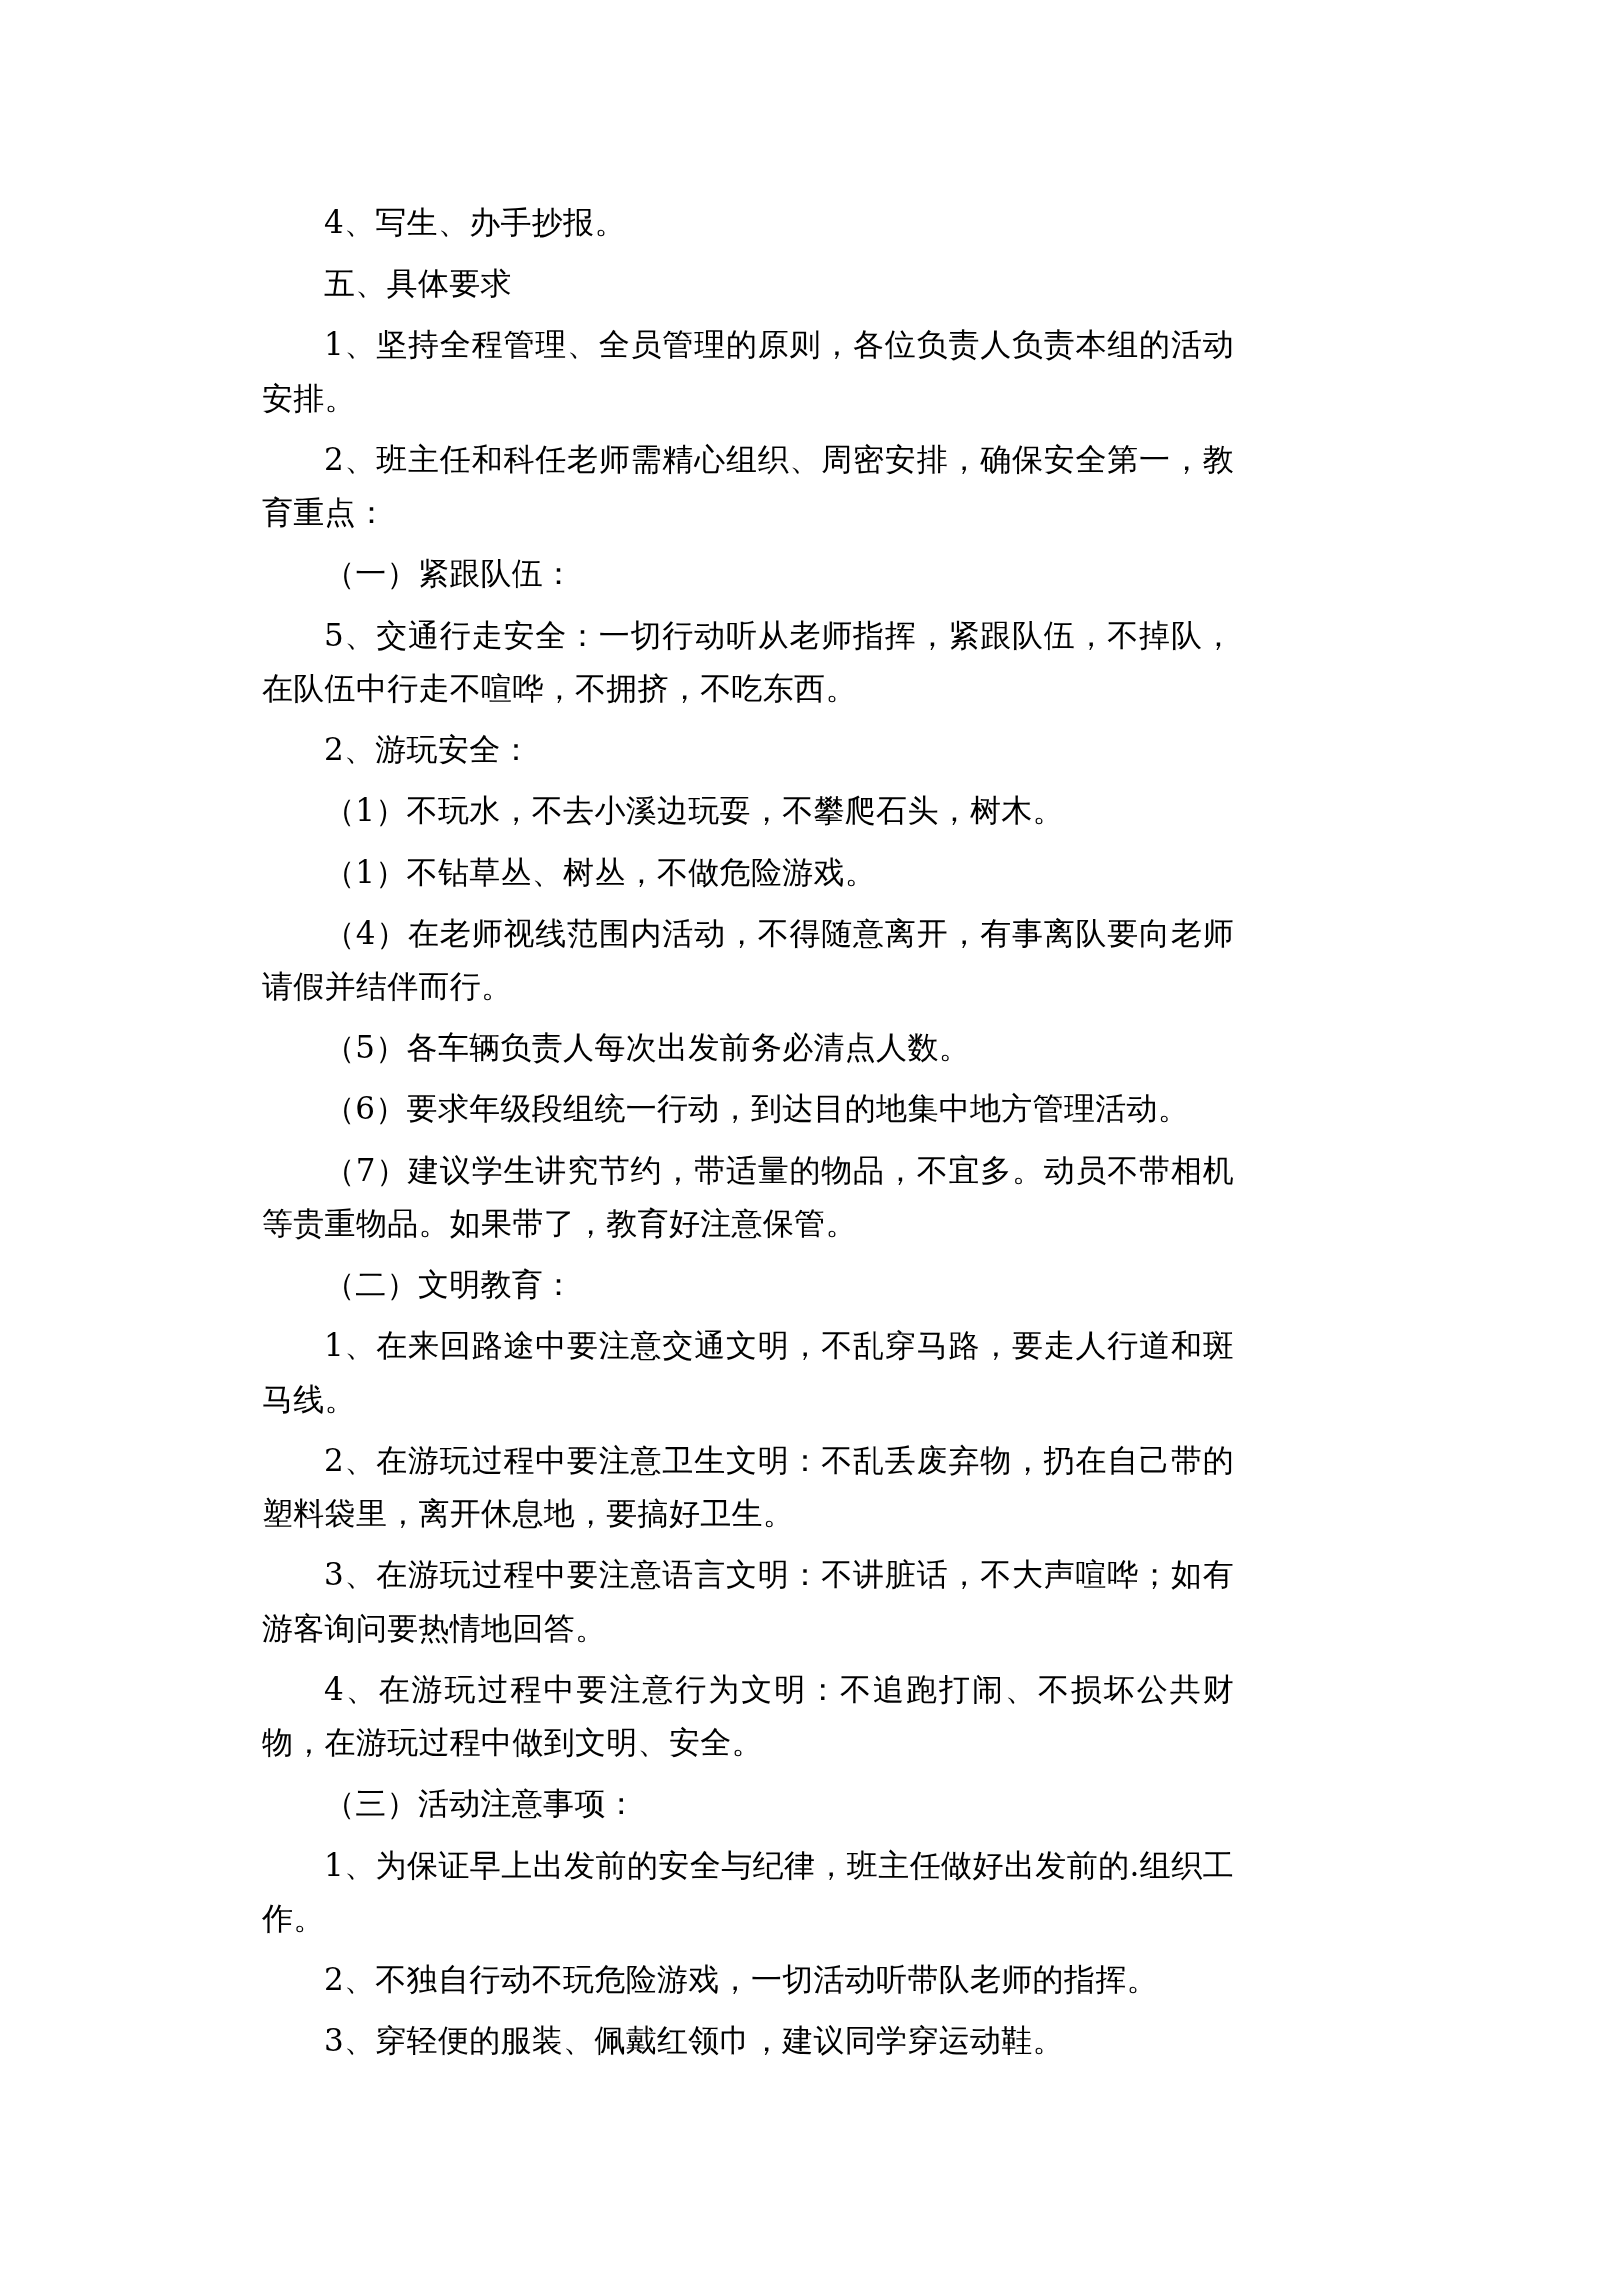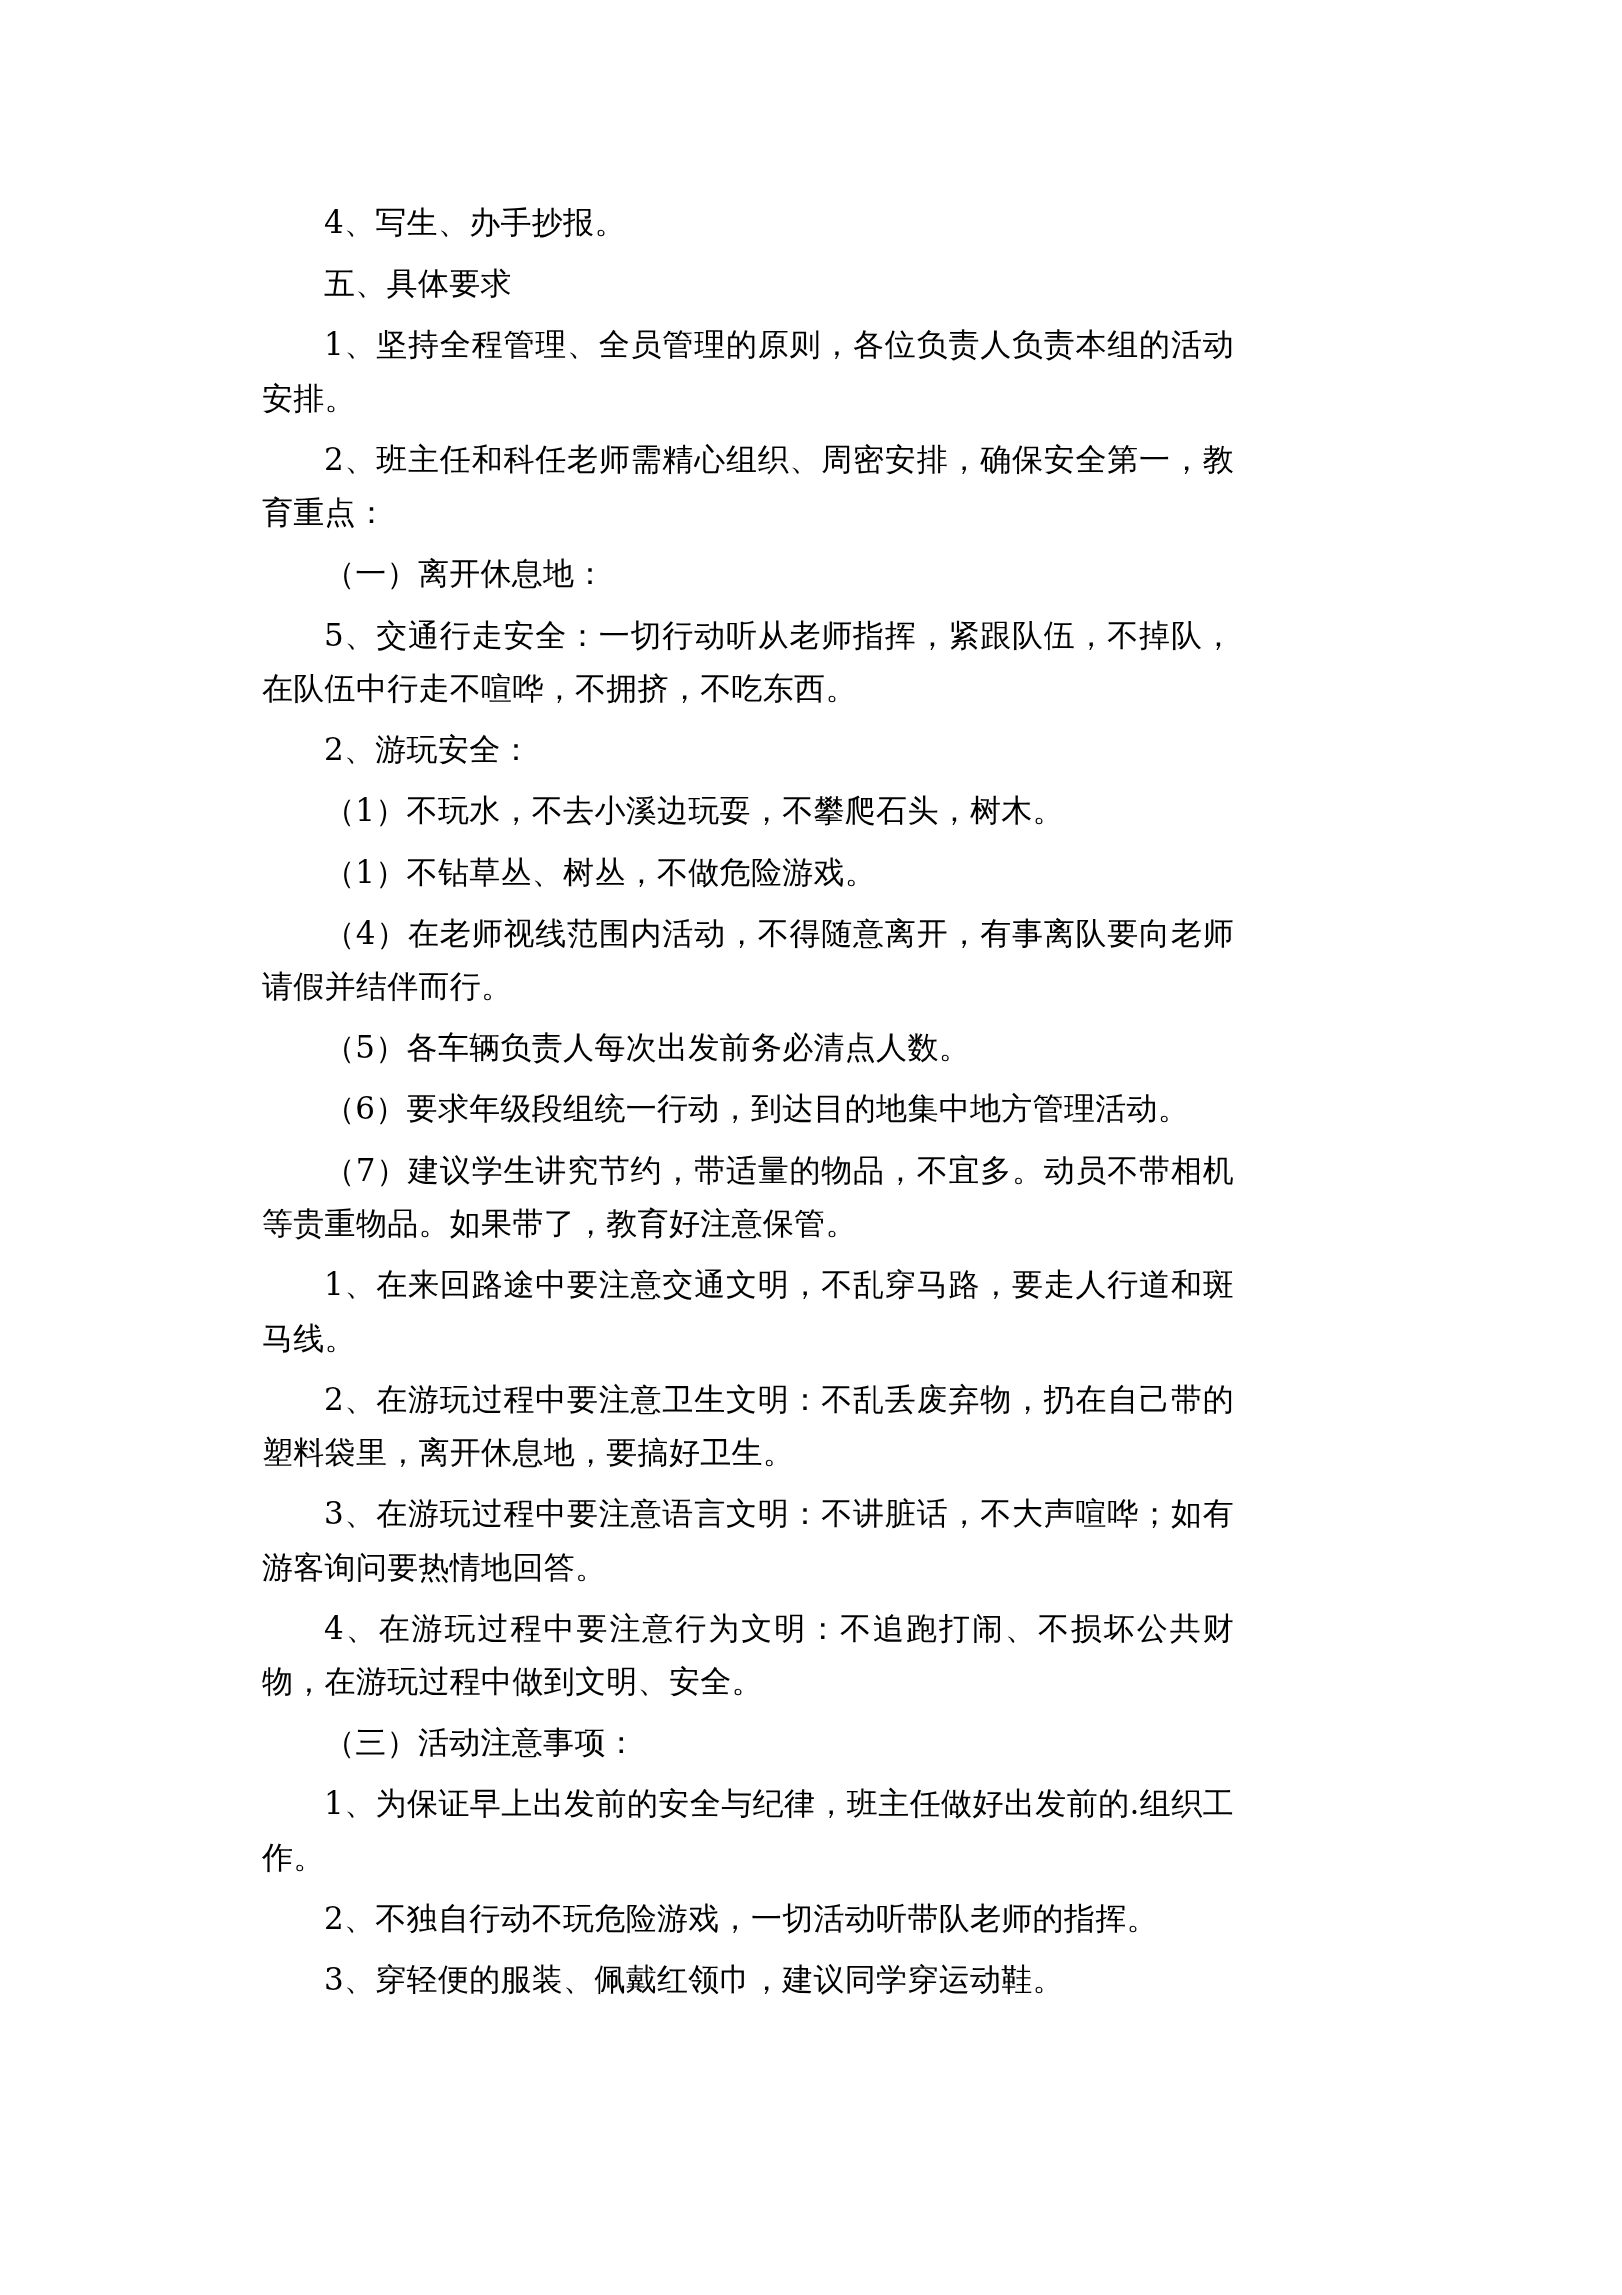--- a/index.html
+++ b/index.html
@@ -35,29 +35,30 @@
 </style>
 </head>
 <body>
 
 <div class="page">
   <div class="doc-body">
     <p class="para">4、写生、办手抄报。</p>
     <p class="para">五、具体要求</p>
     <p class="para">1、坚持全程管理、全员管理的原则，各位负责人负责本组的活动安排。</p>
     <p class="para">2、班主任和科任老师需精心组织、周密安排，确保安全第一，教育重点：</p>
-    <p class="para">（一）离开休息地：</p>
+    <p class="para">（一）紧跟队伍：</p>
     <p class="para">5、交通行走安全：一切行动听从老师指挥，紧跟队伍，不掉队，在队伍中行走不喧哗，不拥挤，不吃东西。</p>
     <p class="para">2、游玩安全：</p>
     <p class="para">（1）不玩水，不去小溪边玩耍，不攀爬石头，树木。</p>
     <p class="para">（1）不钻草丛、树丛，不做危险游戏。</p>
     <p class="para">（4）在老师视线范围内活动，不得随意离开，有事离队要向老师请假并结伴而行。</p>
     <p class="para">（5）各车辆负责人每次出发前务必清点人数。</p>
     <p class="para">（6）要求年级段组统一行动，到达目的地集中地方管理活动。</p>
     <p class="para">（7）建议学生讲究节约，带适量的物品，不宜多。动员不带相机等贵重物品。如果带了，教育好注意保管。</p>
+    <p class="para">（二）文明教育：</p>
     <p class="para">1、在来回路途中要注意交通文明，不乱穿马路，要走人行道和斑马线。</p>
     <p class="para">2、在游玩过程中要注意卫生文明：不乱丢废弃物，扔在自己带的塑料袋里，离开休息地，要搞好卫生。</p>
     <p class="para">3、在游玩过程中要注意语言文明：不讲脏话，不大声喧哗；如有游客询问要热情地回答。</p>
     <p class="para">4、在游玩过程中要注意行为文明：不追跑打闹、不损坏公共财物，在游玩过程中做到文明、安全。</p>
     <p class="para">（三）活动注意事项：</p>
     <p class="para">1、为保证早上出发前的安全与纪律，班主任做好出发前的.组织工作。</p>
     <p class="para">2、不独自行动不玩危险游戏，一切活动听带队老师的指挥。</p>
     <p class="para">3、穿轻便的服装、佩戴红领巾，建议同学穿运动鞋。</p>
   </div>
 </div>

